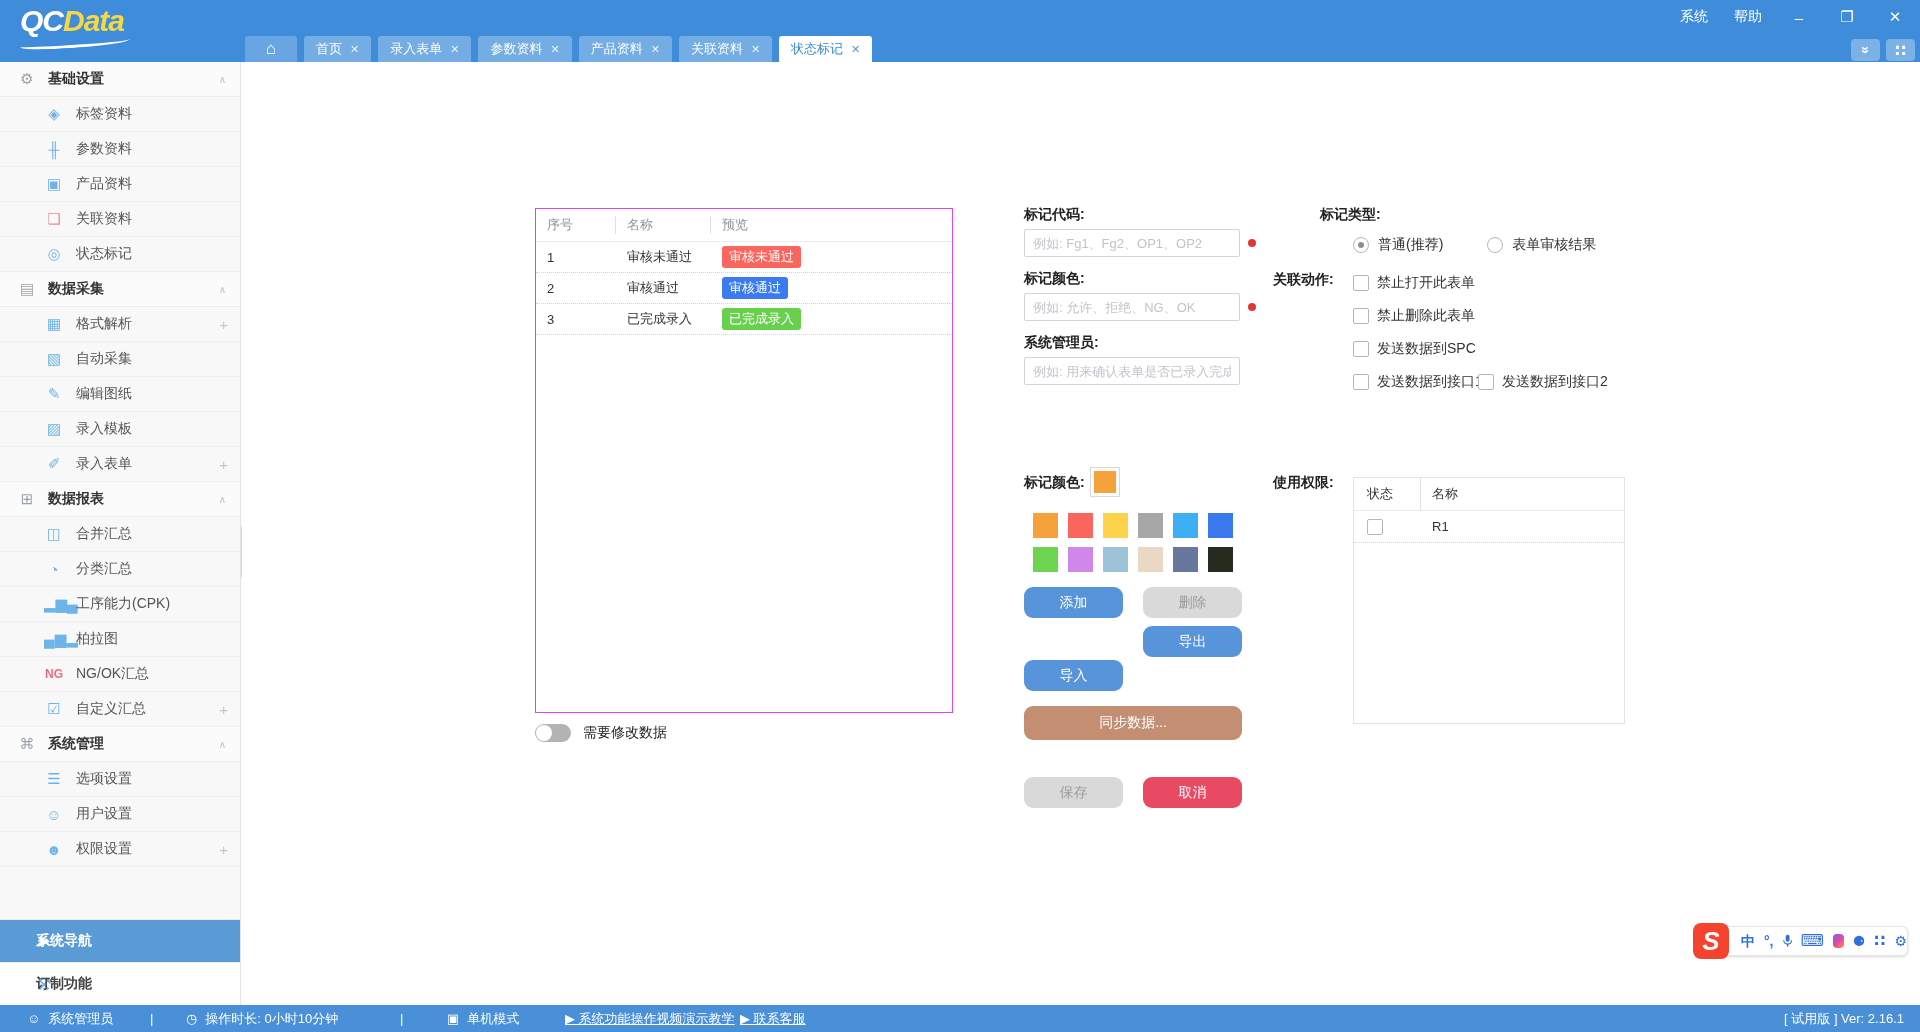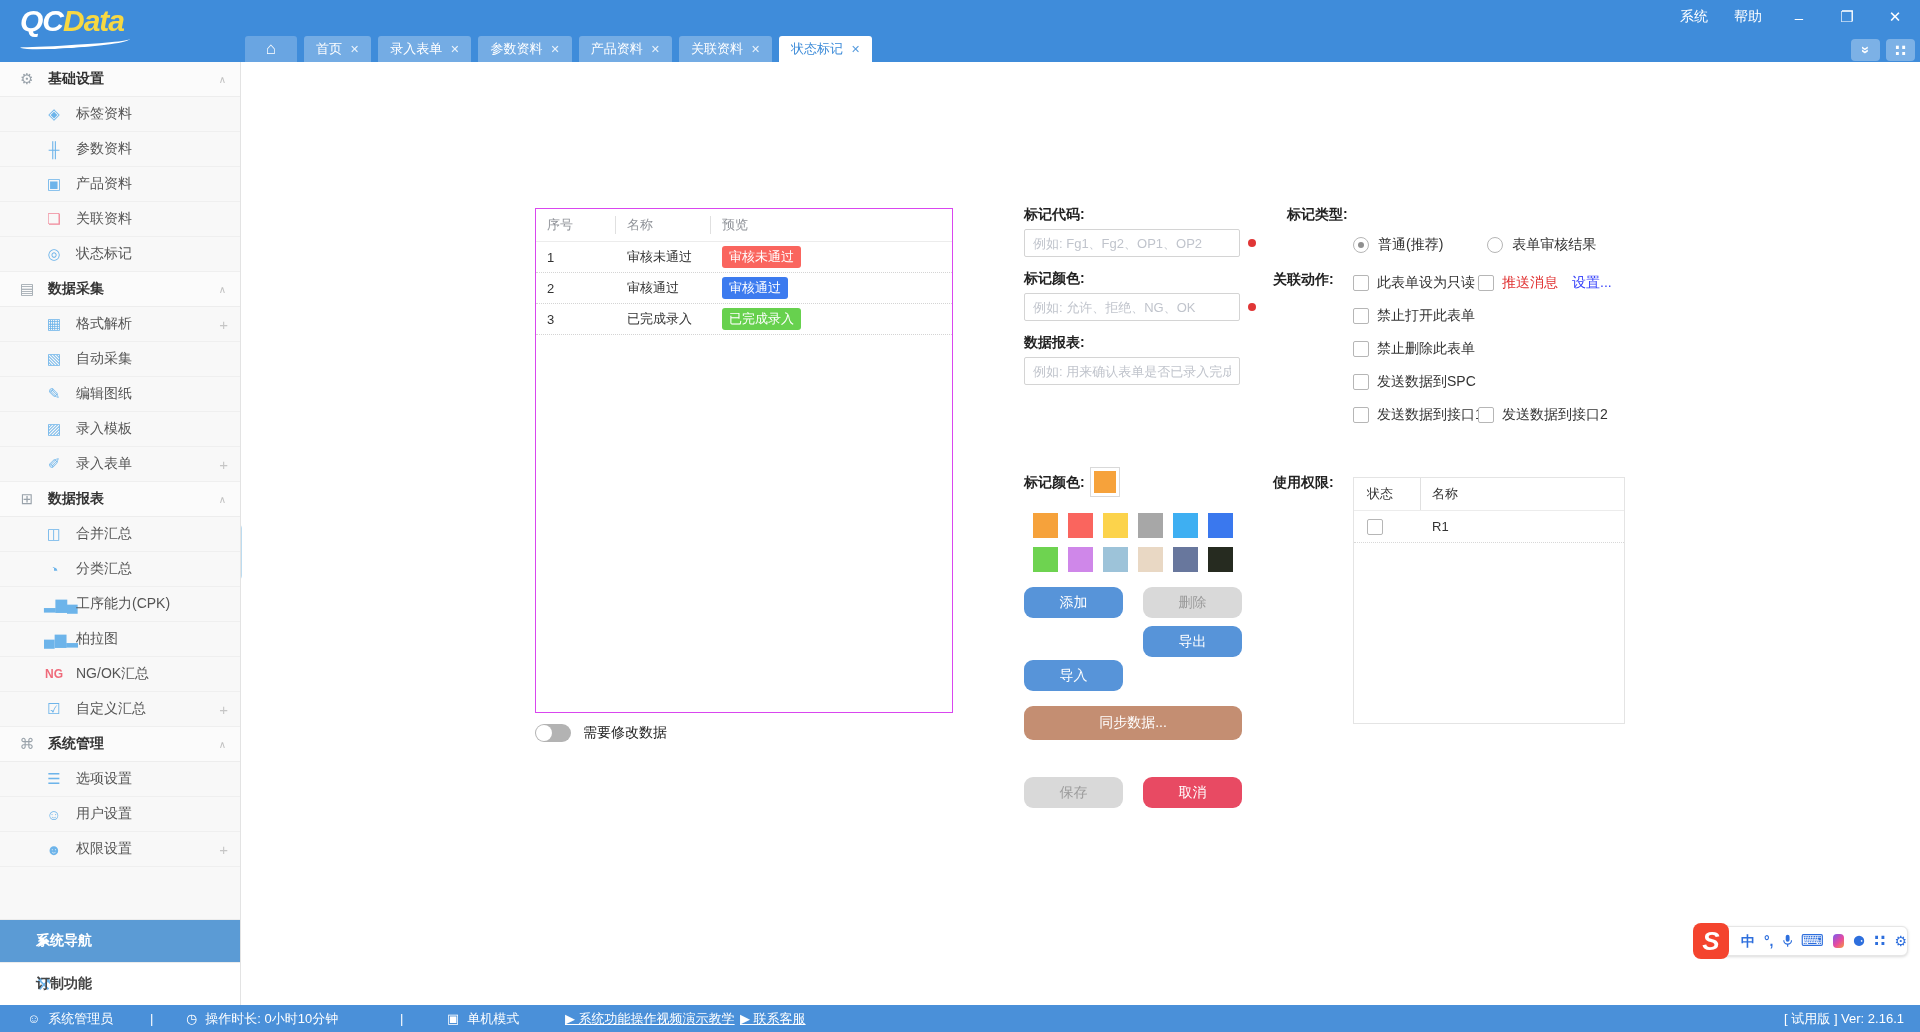--- a/index.html
+++ b/index.html
@@ -342,21 +342,21 @@
 </div>
 
 <span class="f-label" style="left:1024px; top:206px;">标记代码:</span>
 <input class="f-input" style="left: 1024px; top: 229px;" placeholder="例如: Fg1、Fg2、OP1、OP2">
 <div class="req-dot" style="left:1248px; top:239px;"></div>
 
 <span class="f-label" style="left:1024px; top:270px;">标记颜色:</span>
 <input class="f-input" style="left: 1024px; top: 293px;" placeholder="例如: 允许、拒绝、NG、OK">
 <div class="req-dot" style="left:1248px; top:303px;"></div>
 
-<span class="f-label" style="left:1024px; top:334px;">数据报表:</span>
+<span class="f-label" style="left:1024px; top:334px;">系统管理员:</span>
 <input class="f-input" style="left: 1024px; top: 357px;" placeholder="例如: 用来确认表单是否已录入完成">
 
 <span class="f-label" style="left:1024px; top:474px;">标记颜色:</span>
 <div class="swatch-box">
     <div class="fill" id="sel-color" style="background: rgb(246, 162, 59);"></div>
   </div>
 <div class="palette" id="palette">
     <div class="pal" style="background: rgb(246, 162, 59);"></div>
     <div class="pal" style="background: rgb(250, 101, 94);"></div>
     <div class="pal" style="background: rgb(252, 211, 75);"></div>
@@ -372,46 +372,35 @@
   </div>
 
 <button class="btn" style="left:1024px; top:587px;">添加</button>
 <button class="btn gray" style="left:1143px; top:587px;">删除</button>
 <button class="btn" style="left:1024px; top:626px;margin-top:34px;">导入</button>
 <button class="btn" style="left:1143px; top:626px;">导出</button>
 <button class="btn tan" style="left:1024px; top:706px;">同步数据...</button>
 <button class="btn gray" style="left:1024px; top:777px;">保存</button>
 <button class="btn red" style="left:1143px; top:777px;">取消</button>
 
-<span class="f-label" style="left:1287px; top:206px;">标记类型:</span>
+<span class="f-label" style="left:1320px; top:206px;">标记类型:</span>
 <span class="f-label" style="left:1273px; top:271px;">关联动作:</span>
 <span class="f-label" style="left:1273px; top:474px;">使用权限:</span>
 
 <div class="radio-row" id="radio-row">
     <div class="radio-opt">
       <div class="radio sel"></div>
       <span class="radio-label">普通(推荐)</span>
     </div>
     <div class="radio-opt">
       <div class="radio"></div>
       <span class="radio-label">表单审核结果</span>
     </div>
   </div>
 <div class="actions" id="actions">
-    <div class="action-row" style="position: relative;">
-      <div class="action-item">
-        <div class="cbx"></div>
-        <span class="action-label">此表单设为只读</span>
-      </div>
-      <div class="action-item col2">
-        <div class="cbx"></div>
-        <span class="action-label red">推送消息</span>
-        <span class="action-link">设置...</span>
-      </div>
-    </div>
     <div class="action-row" style="position: relative;">
       <div class="action-item">
         <div class="cbx"></div>
         <span class="action-label">禁止打开此表单</span>
       </div>
     </div>
     <div class="action-row" style="position: relative;">
       <div class="action-item">
         <div class="cbx"></div>
         <span class="action-label">禁止删除此表单</span>

